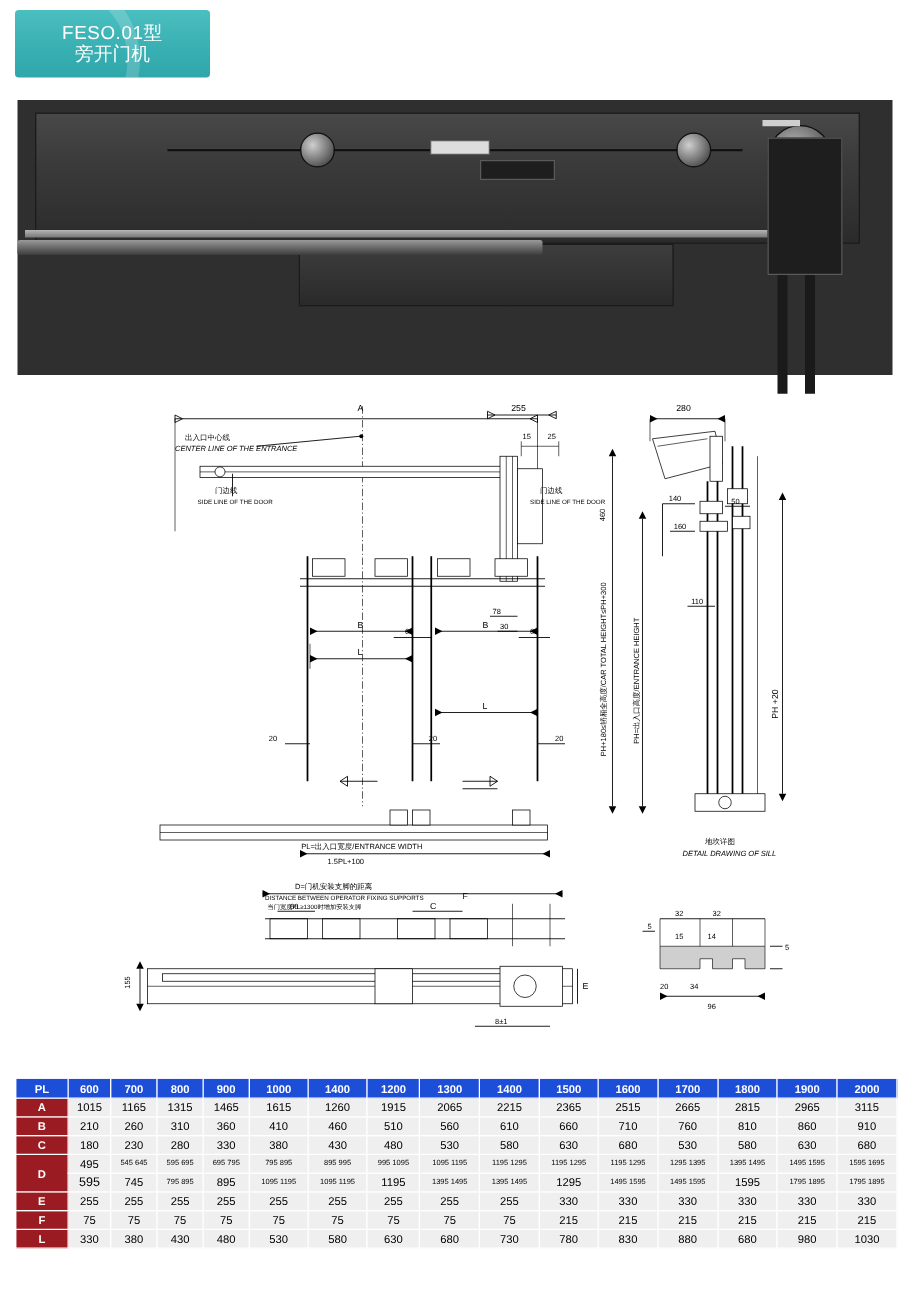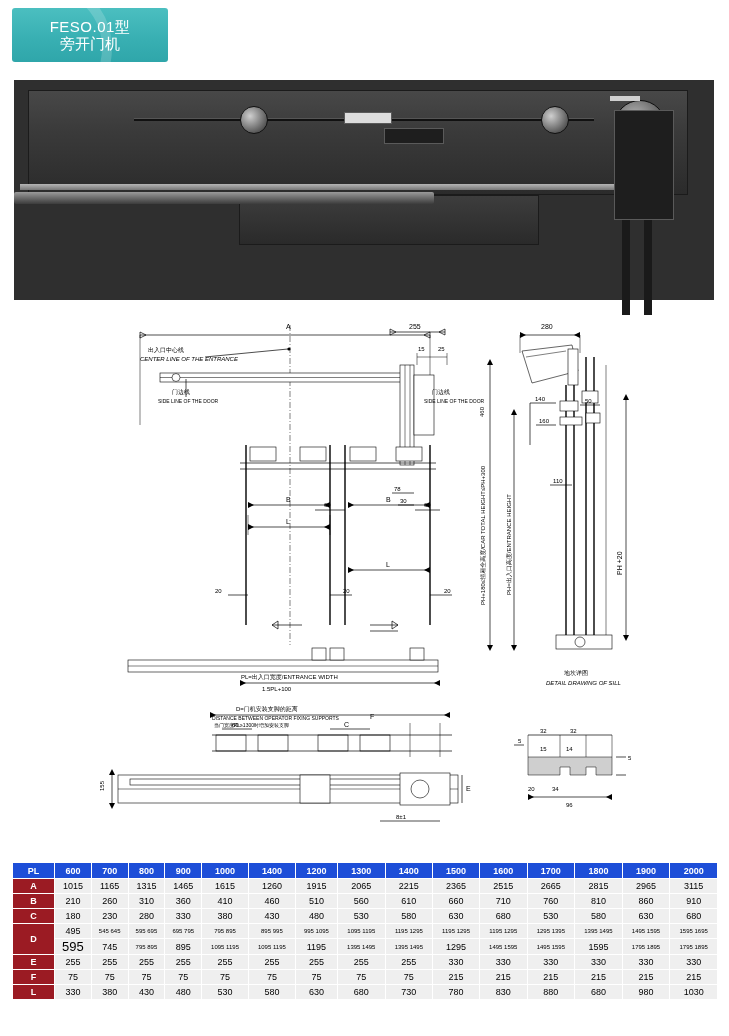--- a/index.html
+++ b/index.html
@@ -487,21 +487,21 @@
           <td style="font-size: 6px;">1095 1195</td>
           <td style="font-size: 6px;">1195 1295</td>
           <td style="font-size: 6px;">1195 1295</td>
           <td style="font-size: 6px;">1195 1295</td>
           <td style="font-size: 6px;">1295 1395</td>
           <td style="font-size: 6px;">1395 1495</td>
           <td style="font-size: 6px;">1495 1595</td>
           <td style="font-size: 6px;">1595 1695</td>
         </tr>
         <tr class="d-row">
-          <td style="font-size: 13px; margin-top: 20px;">595</td>
+          <td style="font-size: 10px; margin-top: 20px;">595</td>
           <td style="font-size: 9px;">745</td>
           <td style="font-size: 6px;">795 895</td>
           <td style="font-size: 9px;">895</td>
           <td style="font-size: 6px;">1095 1195</td>
           <td style="font-size: 6px;">1095 1195</td>
           <td style="font-size: 9px;">1195</td>
           <td style="font-size: 6px;">1395 1495</td>
           <td style="font-size: 6px;">1395 1495</td>
           <td style="font-size: 9px;">1295</td>
           <td style="font-size: 6px;">1495 1595</td>

